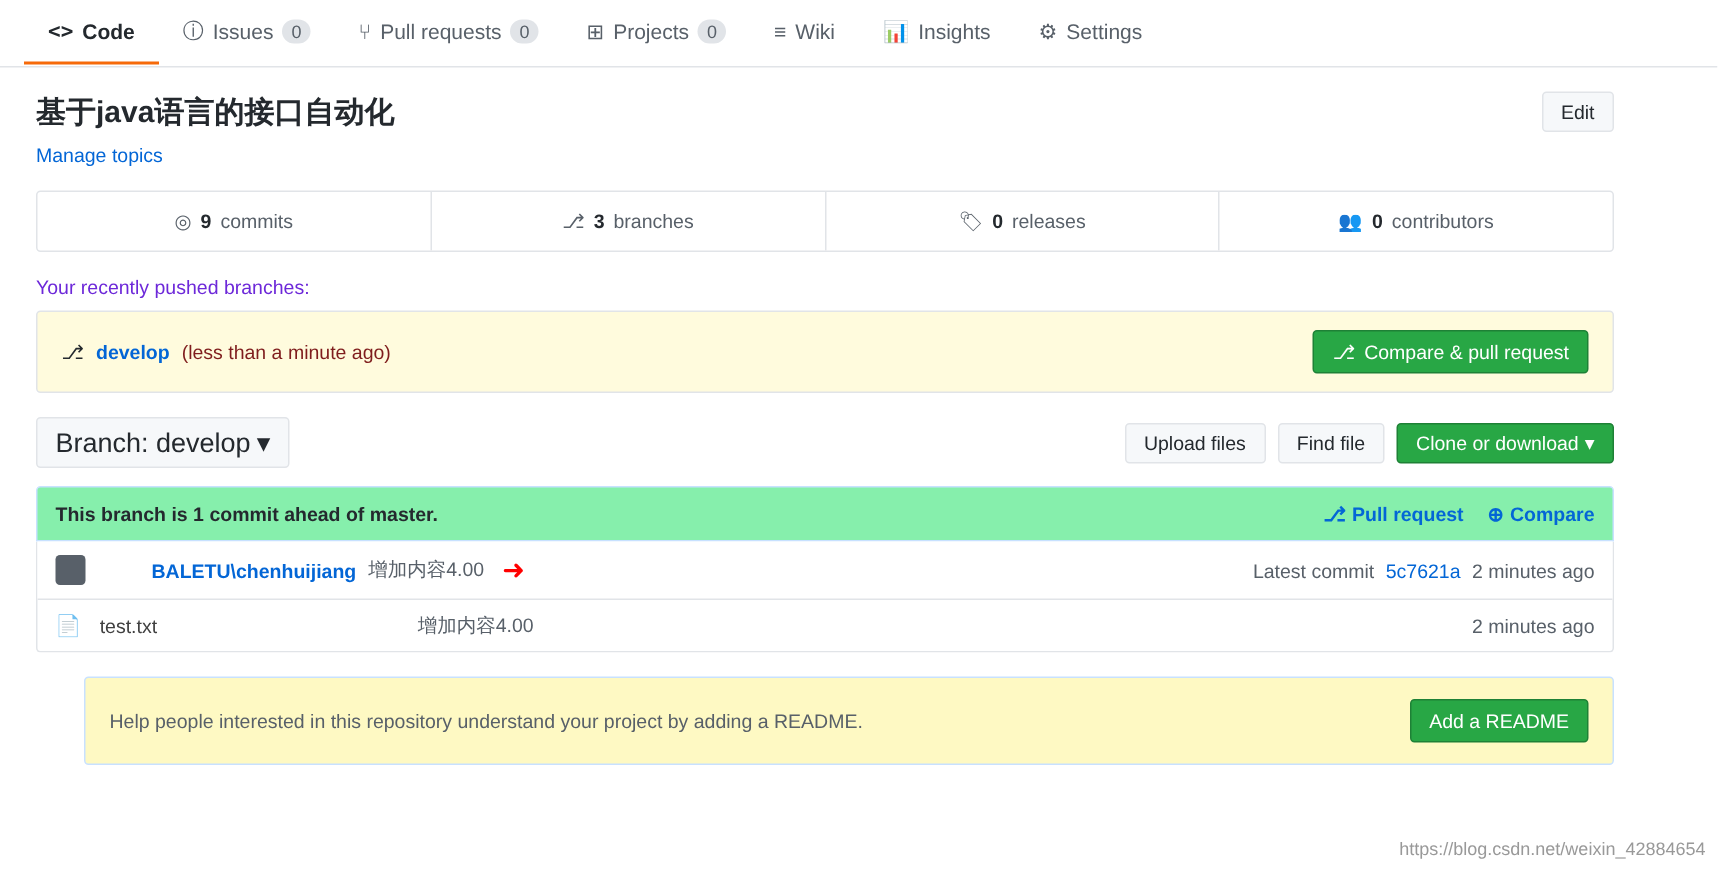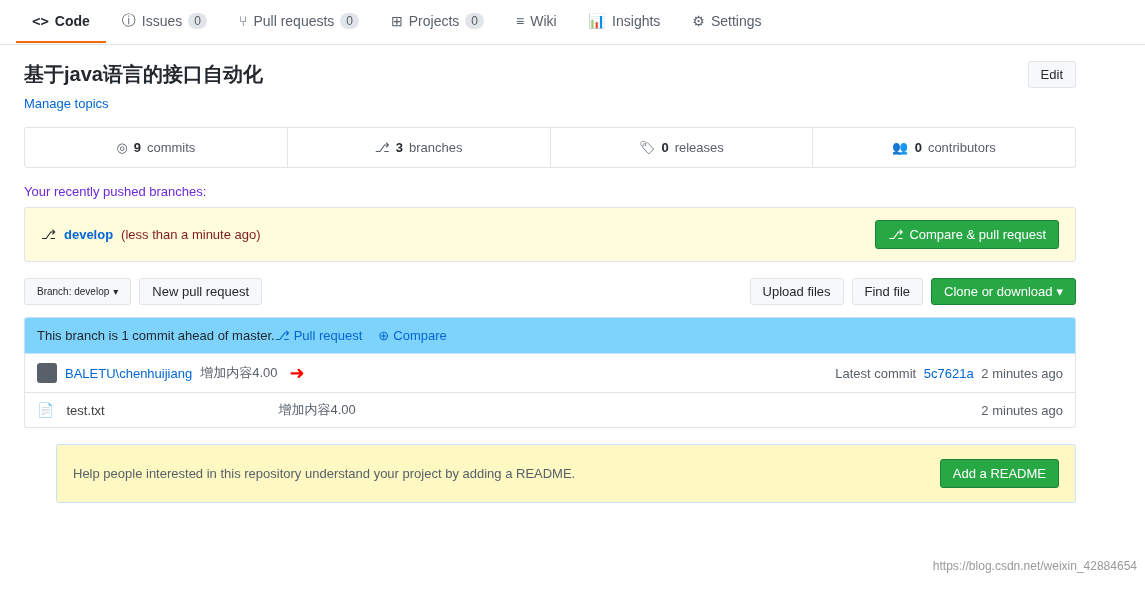--- a/index.html
+++ b/index.html
@@ -27,29 +27,29 @@
     
     .branch-notice { background: #fffbdd; border: 1px solid #e1e4e8; border-radius: 3px; padding: 12px 16px; display: flex; align-items: center; justify-content: space-between; margin-bottom: 16px; }
     .branch-name-link { color: #0366d6; font-weight: 600; text-decoration: none; }
     .branch-time { color: #7f1d1d; font-size: 13px; }
     .compare-btn { background: #28a745; color: #fff; border: 1px solid #1e8136; border-radius: 3px; padding: 6px 12px; cursor: pointer; font-size: 13px; display: flex; align-items: center; gap: 6px; white-space: nowrap; }
     
     .toolbar { display: flex; align-items: center; justify-content: space-between; margin-bottom: 12px; }
     .toolbar-left { display: flex; gap: 8px; }
     .toolbar-right { display: flex; gap: 8px; align-items: center; }
     
-    .branch-btn { border: 1px solid #e1e4e8; background: #f6f8fa; color: #24292e; padding: 5px 12px; border-radius: 3px; cursor: pointer; font-size: 10px; display: flex; align-items: center; gap: 4px; }
+    .branch-btn { border: 1px solid #e1e4e8; background: #f6f8fa; color: #24292e; padding: 5px 12px; border-radius: 3px; cursor: pointer; font-size: 18px; display: flex; align-items: center; gap: 4px; }
     
     .new-pr-btn { border: 1px solid #e1e4e8; background: #f6f8fa; color: #24292e; padding: 5px 12px; border-radius: 3px; cursor: pointer; font-size: 13px; }
     
     .create-btn, .upload-btn, .find-btn { border: 1px solid #e1e4e8; background: #f6f8fa; color: #24292e; padding: 5px 12px; border-radius: 3px; cursor: pointer; font-size: 13px; }
     
     .clone-btn { background: #28a745; color: #fff; border: 1px solid #1e8136; border-radius: 3px; padding: 5px 12px; cursor: pointer; font-size: 13px; display: flex; align-items: center; gap: 4px; }
     
-    .commit-info { display: flex; align-items: center; padding: 10px 12px; background: #7dd3fc; border: 1px solid #c8e1ff; border-radius: 3px 3px 0 0; font-size: 13px; margin-bottom: 0; }
+    .commit-info { display: flex; align-items: center; justify-content: space-between; padding: 10px 12px; background: #86efac; border: 1px solid #c8e1ff; border-radius: 3px 3px 0 0; font-size: 13px; margin-bottom: 0; font-weight: bold; }
     .commit-actions { display: flex; gap: 16px; align-items: center; }
     .pull-req-link, .compare-link { color: #0366d6; text-decoration: none; display: flex; align-items: center; gap: 4px; }
     
     .file-table { border: 1px solid #e1e4e8; border-top: none; border-radius: 0 0 3px 3px; margin-bottom: 16px; }
     .file-row { display: flex; align-items: center; padding: 8px 12px; border-bottom: 1px solid #e1e4e8; font-size: 13px; gap: 12px; }
     .file-row:last-child { border-bottom: none; }
     .file-icon { color: #586069; font-size: 14px; min-width: 16px; }
     .file-name { color: #404040; text-decoration: none; flex: 0 0 200px; }
     .file-commit { color: #586069; flex: 1; }
     .file-time { color: #586069; text-align: right; min-width: 120px; }
@@ -149,21 +149,20 @@
       <span>Compare &amp; pull request</span>
     </button>
   </div>
 
   <div class="toolbar">
     <div class="toolbar-left">
       <button class="branch-btn">
         <span>Branch: develop</span>
         <span>▾</span>
       </button>
-      <button class="new-pr-btn">New pull request</button>
     </div>
     <div class="toolbar-right">
       <button class="upload-btn">Upload files</button>
       <button class="find-btn">Find file</button>
       <button class="clone-btn">
         <span>Clone or download</span>
         <span>▾</span>
       </button>
     </div>
   </div>
@@ -180,21 +179,21 @@
         <span>Compare</span>
       </a>
     </div>
   </div>
 
   <div class="file-table">
 
     <div class="file-row" style="background:#fff; border-bottom: 1px solid #e1e4e8;">
       <div style="display:flex; align-items:center; gap:8px; flex:1;">
         <span class="commit-avatar" style="background:#586069; border-radius:3px; width:20px; height:20px; display:inline-block;"></span>
-        <a class="commit-author" style="color:#0366d6; font-weight:400; text-decoration:none;">BALETU\chenhuijiang</a>
+        <a class="commit-author" style="color:#0366d6; font-weight:700; text-decoration:none;margin-left:36px;">BALETU\chenhuijiang</a>
         <span class="commit-msg" style="color:#586069;">增加内容4.00</span>
         <span style="color:red; font-size:18px; margin-left:4px;">➜</span>
       </div>
       <div class="commit-sha-info" style="color:#586069; text-align:right; white-space:nowrap;">
         <span>Latest commit</span>
         <a style="color:#0366d6; text-decoration:none; margin-left:4px;">5c7621a</a>
         <span style="margin-left:4px;">2 minutes ago</span>
       </div>
     </div>
 

